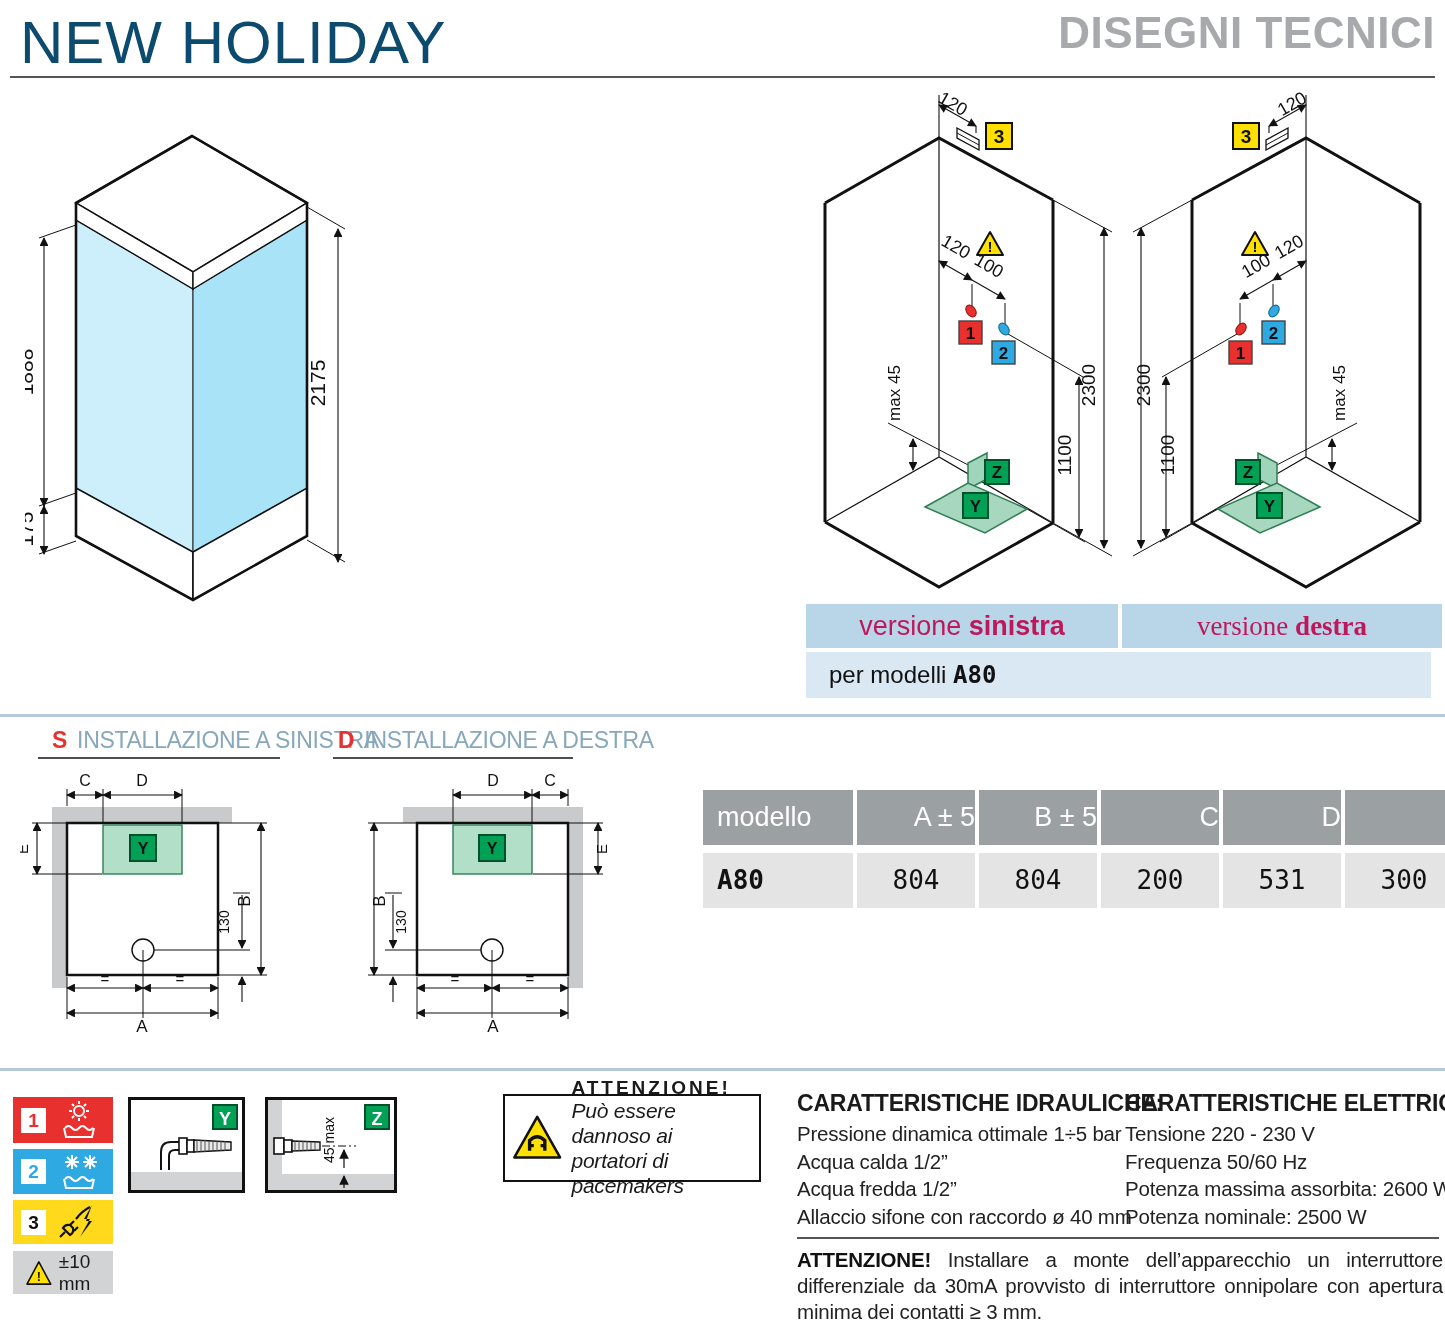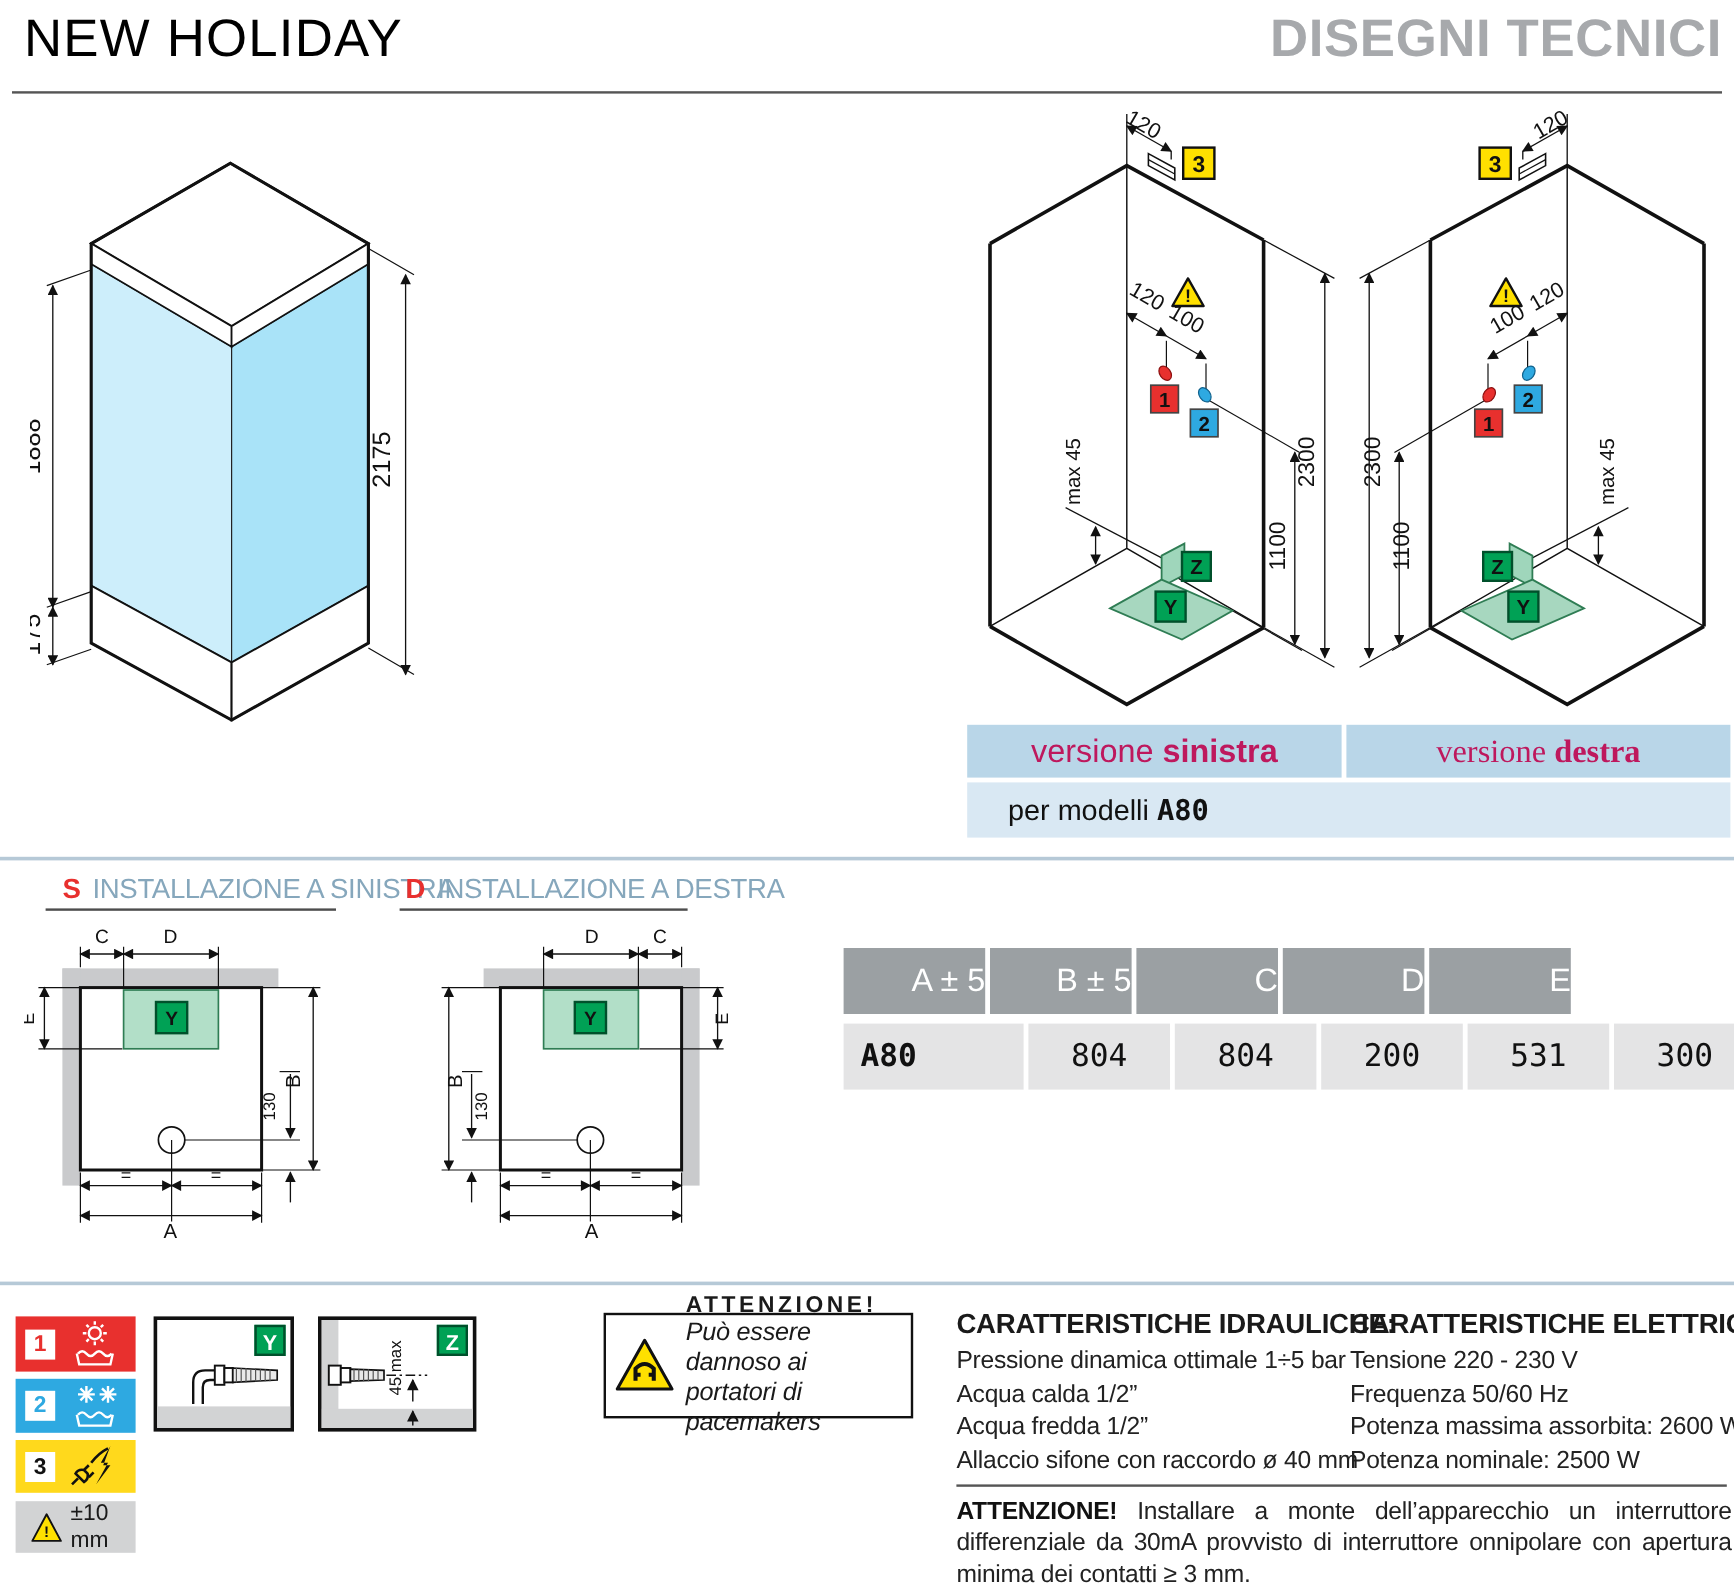--- a/index.html
+++ b/index.html
@@ -1,28 +1,28 @@
 <!DOCTYPE html>
 <html><head>
 <meta charset="utf-8">
 <style>
   html,body{margin:0;padding:0;background:#fff;}
   body{width:1445px;height:1328px;position:relative;font-family:"Liberation Sans",sans-serif;color:#1a1a1a;overflow:hidden;}
   .abs{position:absolute;}
   svg{display:block;}
   svg text{font-family:"Liberation Sans",sans-serif;fill:#111;}
   
-  .title-left{left:20px;top:8px;font-size:44px;font-weight:400;letter-spacing:1px;color:#000000;}
+  .title-left{left:20px;top:8px;font-size:60px;font-weight:400;letter-spacing:1px;color:#0c4a6e;}
   .title-right{right:10px;top:8px;font-size:44px;font-weight:700;color:#a7a9ac;letter-spacing:0.5px;}
   .hr1{left:10px;right:10px;top:76px;height:2px;background:#555;}
   .hr-blue{left:0;right:0;height:3px;background:#b6c9d7;}
   
   .vbar{background:#b9d6e8;height:44px;line-height:44px;text-align:center;font-size:27px;color:#be185d;}
   .vbar b{font-weight:700;}
-  .mbar{background:#d9e8f3;height:46px;line-height:46px;font-size:24px;padding-left:34px;color:#111;}
+  .mbar{background:#d9e8f3;height:46px;line-height:46px;font-size:24px;padding-left:23px;color:#111;}
   .mbar b{font-family:"DejaVu Sans Mono",monospace;font-weight:700;}
   
   .sect{font-size:23px;letter-spacing:-0.3px;white-space:nowrap;}
   .sect .ltr{color:#e8302e;font-weight:700;margin-right:10px;}
   .sect .ttl{color:#86a7bc;}
   .sect-u{height:2px;background:#4d4d4d;}
   
   .tblrow{display:flex;gap:4px;}
   .tc{height:55px;line-height:55px;font-size:27px;}
   .th{background:#9ba0a3;color:#fff;text-align:right;}
@@ -227,20 +227,21 @@
   <text x="70" y="136" font-size="17" text-anchor="middle" transform="rotate(-90 70 136)">B</text>
   <text x="91" y="157" font-size="14" text-anchor="middle" transform="rotate(-90 91 157)">130</text>
   <text x="140" y="219" font-size="15" text-anchor="middle">=</text>
   <text x="215" y="219" font-size="15" text-anchor="middle">=</text>
   <text x="178" y="267" font-size="17" text-anchor="middle">A</text>
   <text x="177" y="89" font-size="16" font-weight="bold" fill="#fff" text-anchor="middle">Y</text>
 </svg>
 
 <div class="abs" style="left:703px;top:790px;">
   <div class="tblrow">
+    <div class="tc th c0">modello</div>
     <div class="tc th cn">A ± 5</div>
     <div class="tc th cn">B ± 5</div>
     <div class="tc th cn">C</div>
     <div class="tc th cn">D</div>
     <div class="tc th cn">E</div>
   </div>
   <div class="tblrow" style="margin-top:8px;">
     <div class="tc td c0" style="font-weight:700;">A80</div>
     <div class="tc td cn">804</div>
     <div class="tc td cn">804</div>

